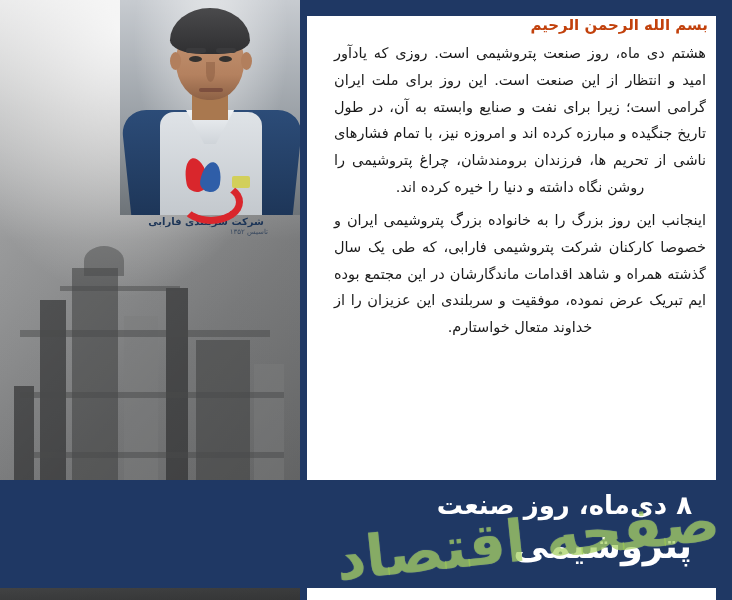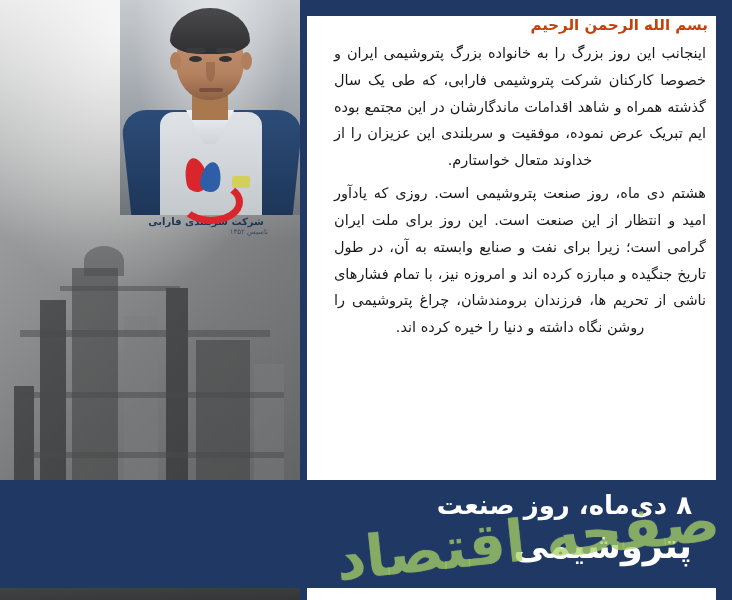--- a/index.html
+++ b/index.html
@@ -364,22 +364,22 @@
   </div>
 
   <div class="right-panel">
     <div class="divider-bar"></div>
     <div class="blue-header"></div>
     <div class="right-edge"></div>
 
     <div class="besm">بسم الله الرحمن الرحیم</div>
 
     <div class="body-text">
+      <p>هشتم دی ماه، روز صنعت پتروشیمی است. روزی که یادآور امید و انتظار از این صنعت است. این روز برای ملت ایران گرامی است؛ زیرا برای نفت و صنایع وابسته به آن، در طول تاریخ جنگیده و مبارزه کرده اند و امروزه نیز، با تمام فشارهای ناشی از تحریم ها، فرزندان برومندشان، چراغ پتروشیمی را روشن نگاه داشته و دنیا را خیره کرده اند.</p>
       <p>اینجانب این روز بزرگ را به خانواده بزرگ پتروشیمی ایران و خصوصا کارکنان شرکت پتروشیمی فارابی، که طی یک سال گذشته همراه و شاهد اقدامات ماندگارشان در این مجتمع بوده ایم تبریک عرض نموده، موفقیت و سربلندی این عزیزان را از خداوند متعال خواستارم.</p>
-      <p>هشتم دی ماه، روز صنعت پتروشیمی است. روزی که یادآور امید و انتظار از این صنعت است. این روز برای ملت ایران گرامی است؛ زیرا برای نفت و صنایع وابسته به آن، در طول تاریخ جنگیده و مبارزه کرده اند و امروزه نیز، با تمام فشارهای ناشی از تحریم ها، فرزندان برومندشان، چراغ پتروشیمی را روشن نگاه داشته و دنیا را خیره کرده اند.</p>
     </div>
 
     <div class="signature">
     </div>
   </div>
 
   <div class="bottom-banner">
     <div class="banner-left-wedge"></div>
     <div class="banner-line1">۸ دی‌ماه، روز صنعت</div>
     <div class="banner-line2">پتروشیمی</div>

